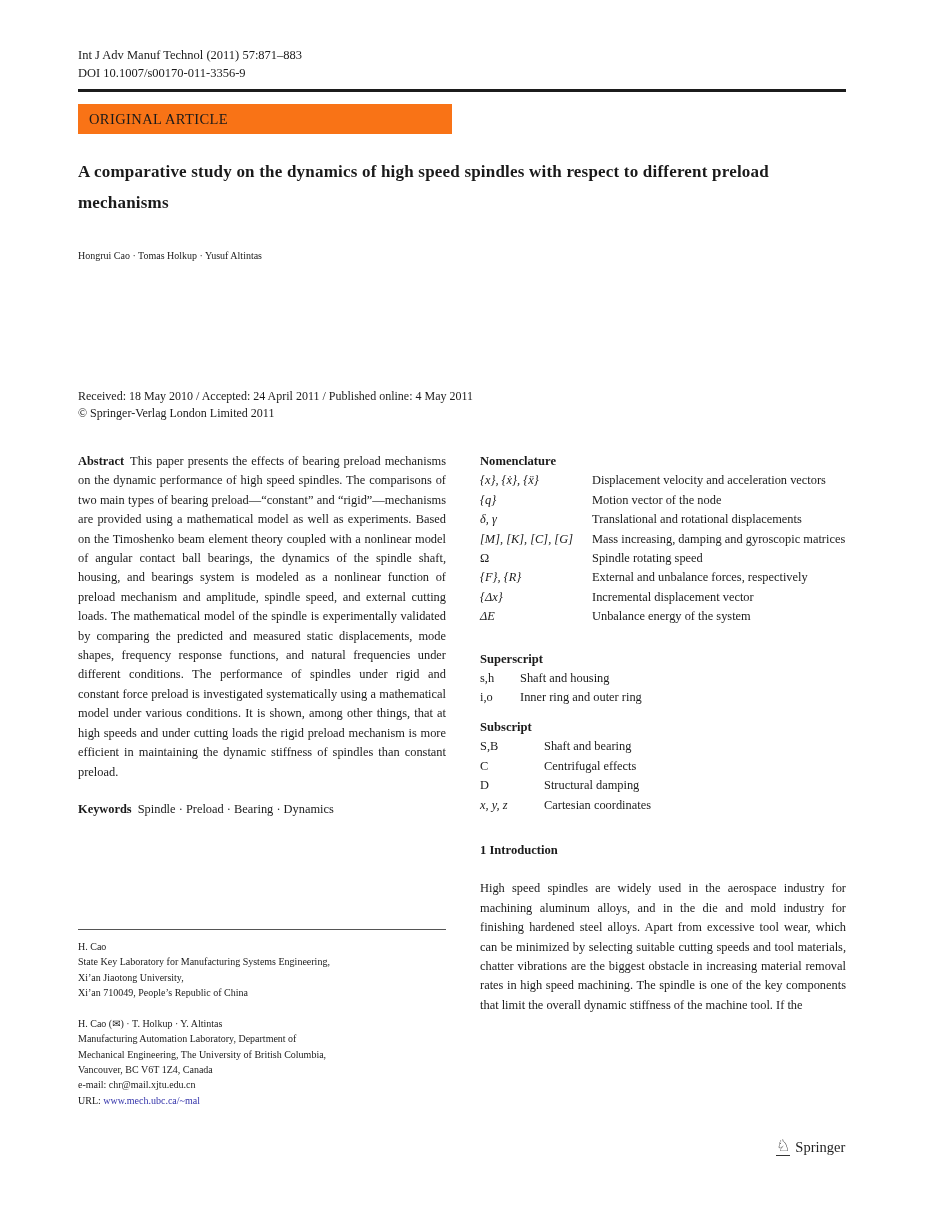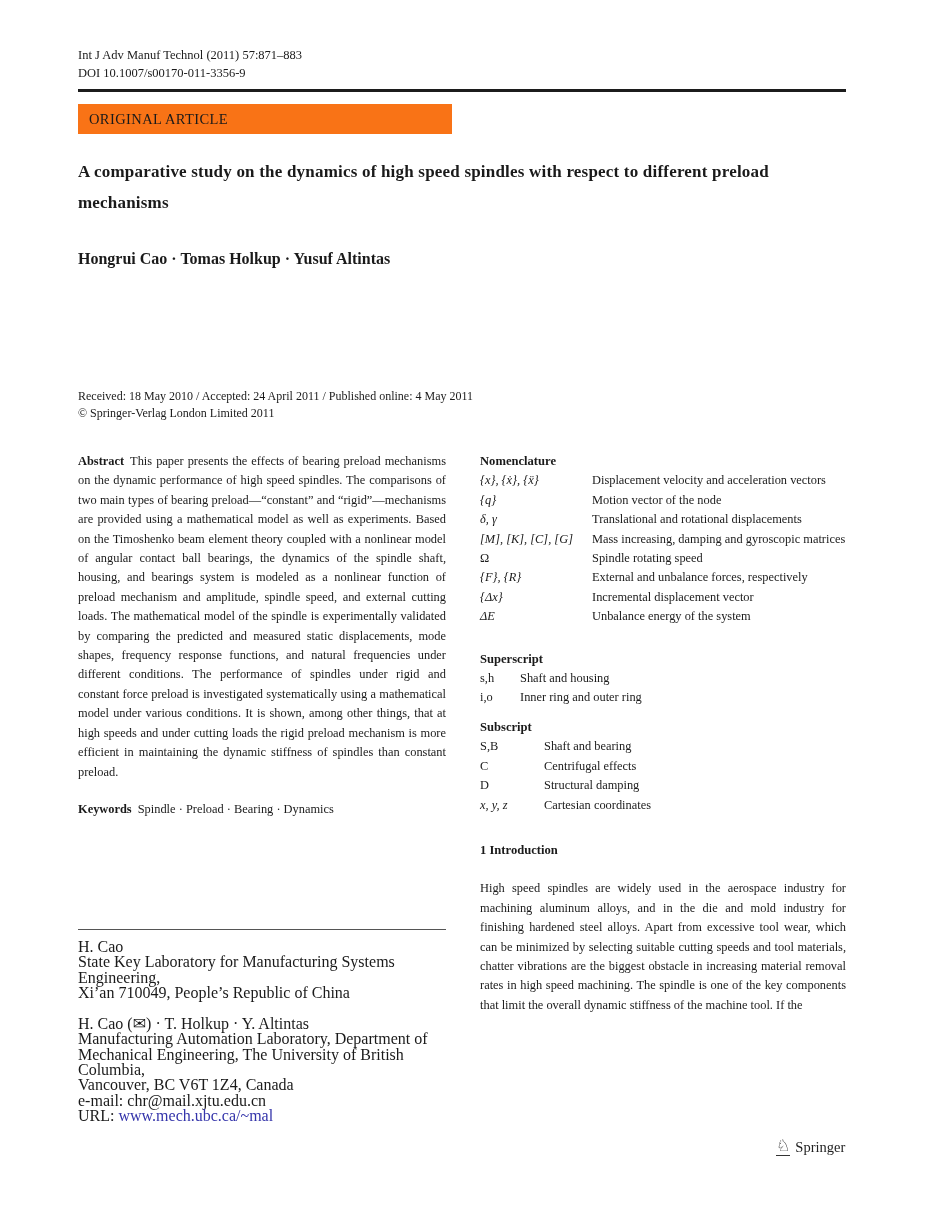--- a/index.html
+++ b/index.html
@@ -17,41 +17,41 @@
   .banner{
     position:absolute;left:78px;top:92px;width:374px;height:30px;
     background:#f97316;
     margin-top:12px;
   }
   .banner span{display:block;padding-left:11px;font-size:14.5px;line-height:30px;letter-spacing:.4px;}
   h1.title{
     position:absolute;left:78px;top:156px;width:740px;margin:0;
     font-size:17px;font-weight:bold;line-height:31px;letter-spacing:.2px;
   }
-  .authors{position:absolute;left:78px;top:250px;font-size:16px;font-weight:bold;}
+  .authors{position:absolute;left:78px;top:250px;font-size:10px;font-weight:normal;}
   .dates{position:absolute;left:78px;top:388px;font-size:12px;line-height:16.5px;}
   .col{position:absolute;top:452px;font-size:12.4px;line-height:19.4px;text-align:justify;}
   .col.left{left:78px;width:368px;}
   .col.right{left:480px;width:366px;}
   .col p{margin:0;}
   .abstract b{margin-right:6px;}
   .keywords{margin-top:18px !important;text-align:left;}
   .keywords b{margin-right:6px;}
   .nomhead{font-size:12.6px;font-weight:bold;line-height:19.4px;text-align:left;}
   table.nom{border-collapse:collapse;width:100%;}
   table.nom td{padding:0;vertical-align:top;font-size:12.4px;line-height:19.4px;text-align:left;}
   table.nom td.sym{width:112px;}
   table.nom.narrow td.sym{width:40px;}
   table.nom.mid td.sym{width:64px;}
   td.sym.it, .italic{font-style:italic;}
   .sup-block{margin-top:23px;}
   .sub-block{margin-top:10px;}
   h2.intro-head{margin:26px 0 0 0;font-size:12.6px;font-weight:bold;line-height:19.4px;text-align:left;}
   p.intro{margin-top:19px !important;}
-  .footnote{position:absolute;left:78px;top:929px;width:368px;font-size:16px;line-height:15.3px;}
+  .footnote{position:absolute;left:78px;top:929px;width:368px;font-size:10px;line-height:15.3px;}
   .fnrule{height:1px;background:#555;margin-bottom:9px;}
   .aff2{margin-top:16px;}
   .fn-link{color:#3333aa;text-decoration:none;}
   .springer{
     position:absolute;left:776px;top:1138px;
     display:flex;align-items:center;gap:5px;
     font-size:14.5px;color:#222;
   }
   .knight{
     display:inline-block;font-size:16px;line-height:1;
@@ -164,20 +164,21 @@
 
     <h2 class="intro-head">1 Introduction</h2>
     <p class="intro">High speed spindles are widely used in the aerospace industry for machining aluminum alloys, and in the die and mold industry for finishing hardened steel alloys. Apart from excessive tool wear, which can be minimized by selecting suitable cutting speeds and tool materials, chatter vibrations are the biggest obstacle in increasing material removal rates in high speed machining. The spindle is one of the key components that limit the overall dynamic stiffness of the machine tool. If the</p>
   </div>
 
   <div class="footnote">
     <div class="fnrule"></div>
     <div class="aff1">
       <div>H. Cao</div>
       <div>State Key Laboratory for Manufacturing Systems Engineering,</div>
+      <div>Xi’an Jiaotong University,</div>
       <div>Xi’an 710049, People’s Republic of China</div>
     </div>
     <div class="aff2">
       <div>H. Cao (✉) · T. Holkup · Y. Altintas</div>
       <div>Manufacturing Automation Laboratory, Department of</div>
       <div>Mechanical Engineering, The University of British Columbia,</div>
       <div>Vancouver, BC V6T 1Z4, Canada</div>
       <div><span>e-mail:</span> <span>chr@mail.xjtu.edu.cn</span></div>
       <div><span>URL:</span> <a class="fn-link" href="#">www.mech.ubc.ca/~mal</a></div>
     </div>

